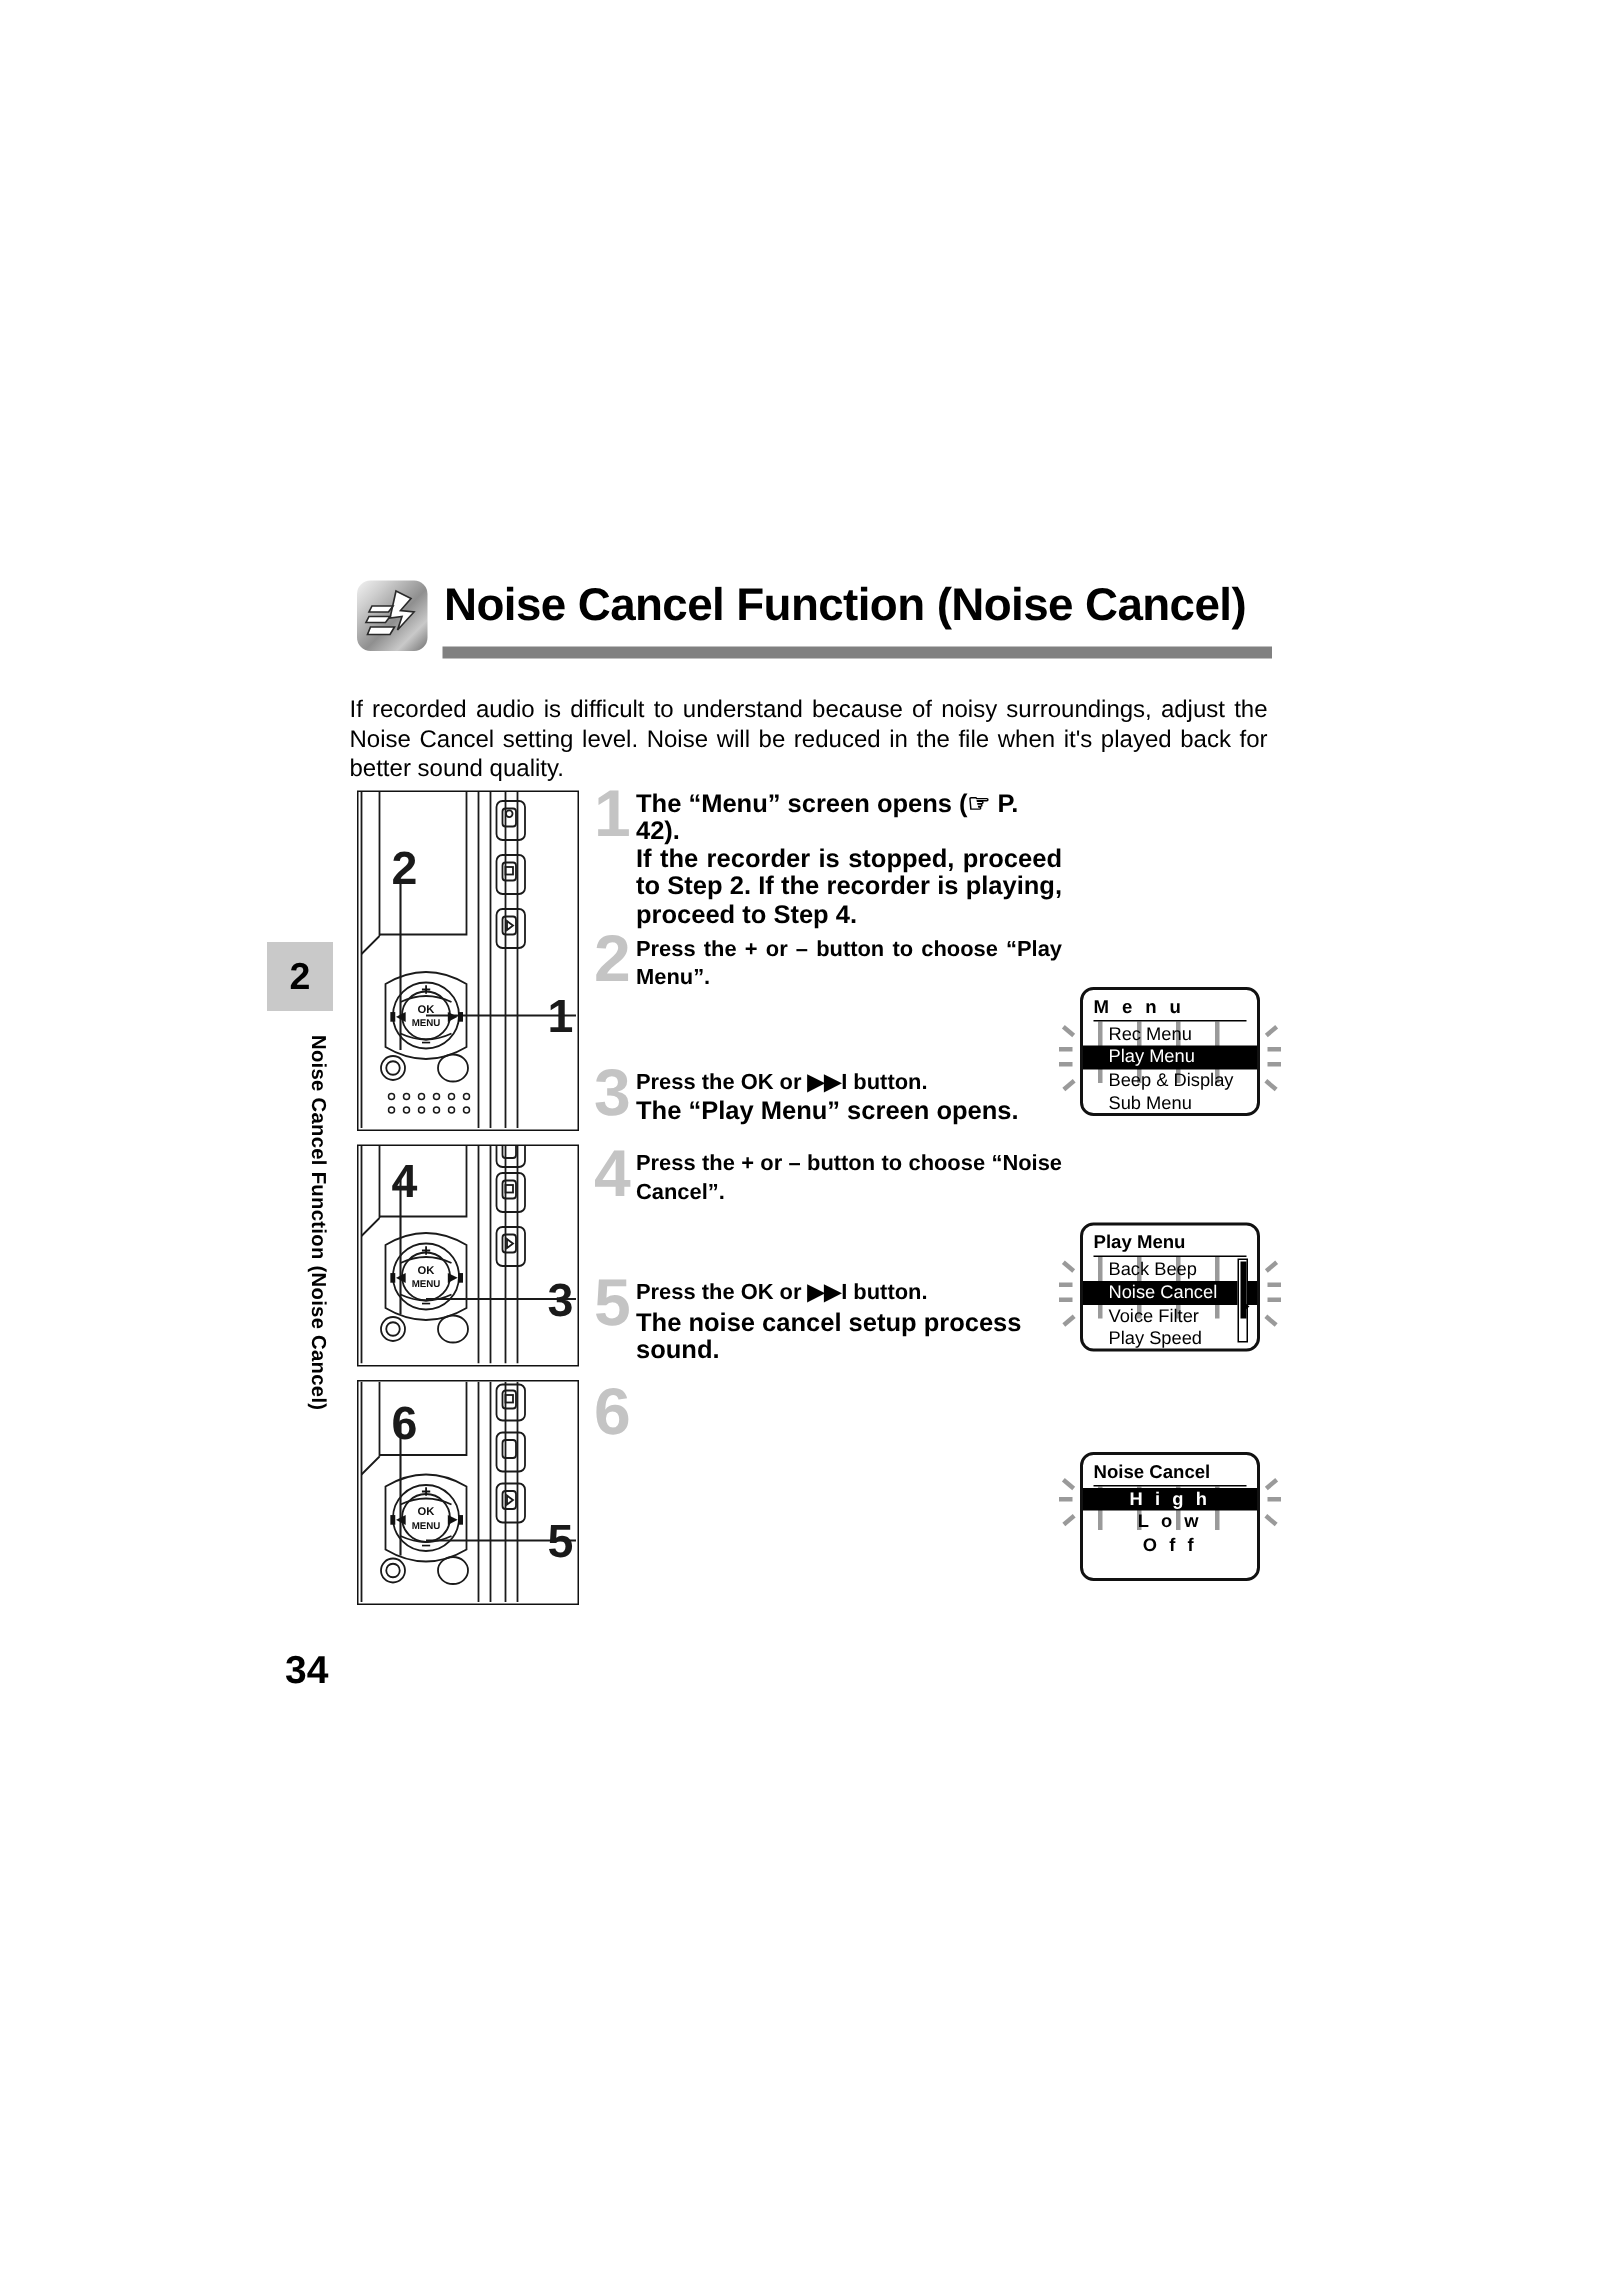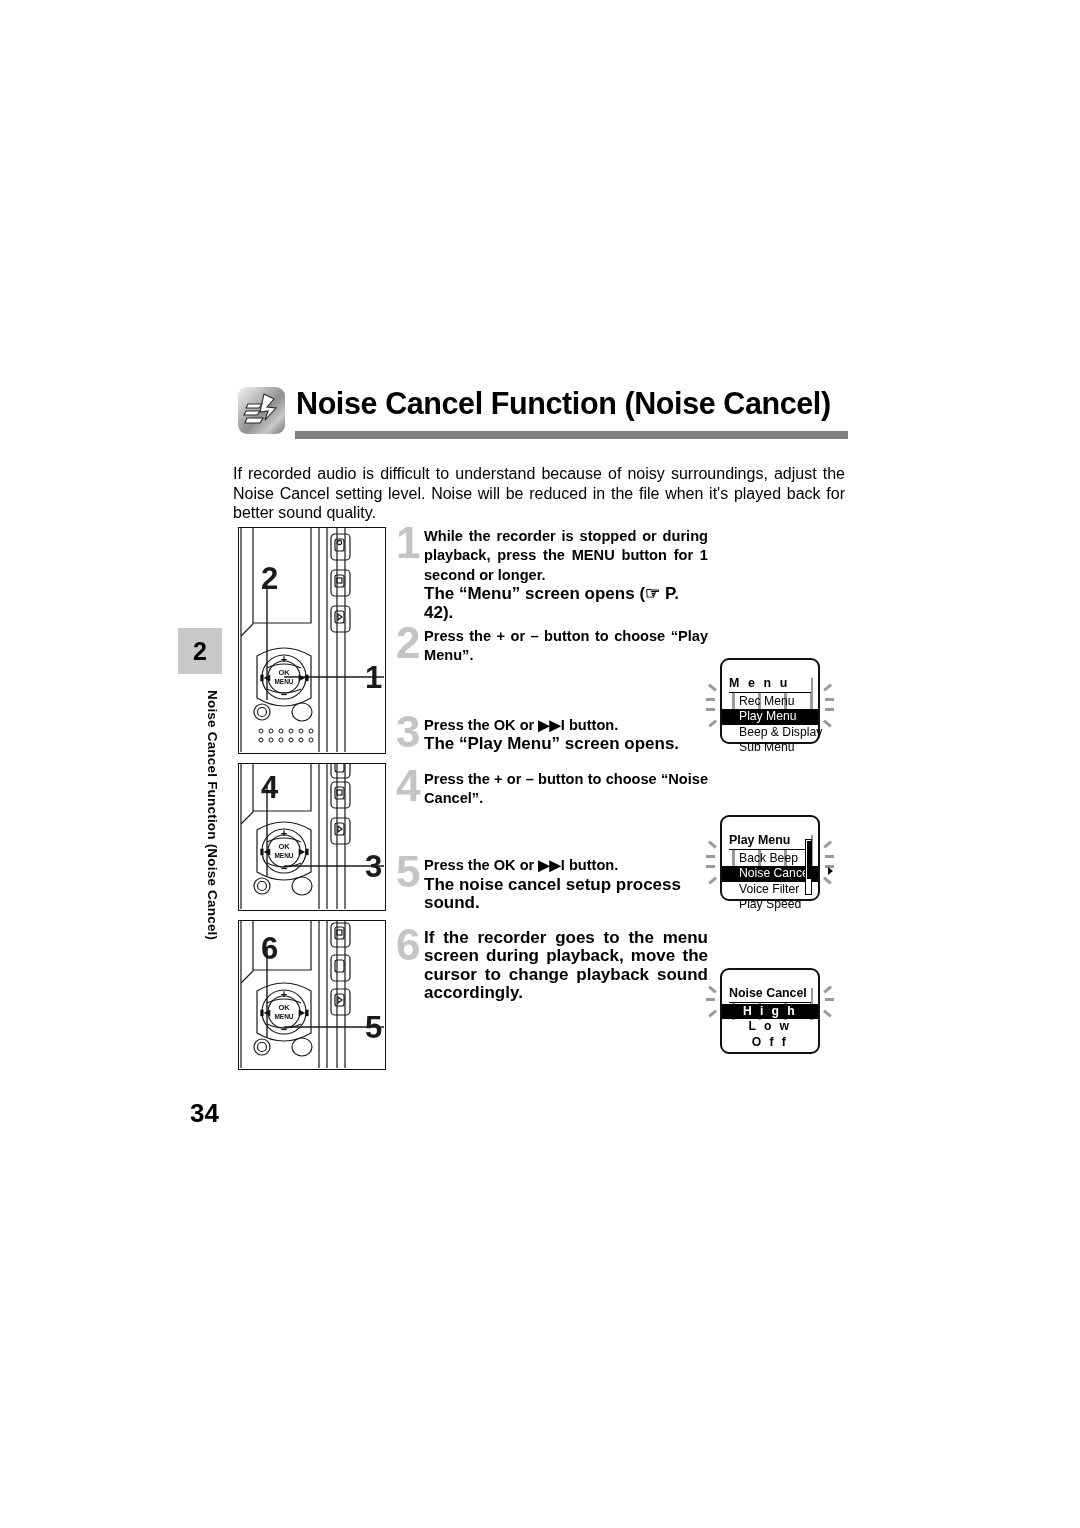--- a/index.html
+++ b/index.html
@@ -148,27 +148,27 @@
     text-justify: inter-word;
     margin-top: 0px;
     font-weight: bold;
   }
   .step-body.nojust { text-align: left; }
   .kbd { font-weight: bold; }
 
   
   .lcd {
     position: absolute;
-    width: 100px;
+    width: 120px;
     height: 86px;
     border: 2px solid #111;
     border-radius: 9px;
     background: #fff;
     box-sizing: border-box;
-    padding: 16px 7px 0 7px;
+    padding: 4px 7px 0 7px;
     overflow: visible;
   }
   .lcd-1 { left: 720px; top: 658px; }
   .lcd-2 { left: 720px; top: 815px; }
   .lcd-3 { left: 720px; top: 968px; }
 
   .lcd-title {
     font-size: 12.4px;
     font-weight: bold;
     line-height: 15px;
@@ -422,22 +422,22 @@
     </g>
   </svg>
   <div class="callnum" style="left:22px;top:10px;">6</div>
   <div class="callnum" style="left:126px;top:89px;">5</div>
 </div>
 
 <div class="steps">
 
   <div class="step">
     <div class="step-num">1</div>
-    <div class="step-title"><span>While the recorder is stopped or during playback, press the </span><span class="kbd">MENU</span><span> button for 1 second or longer.</span></div>
     <div class="step-body nojust">The “Menu” screen opens (☞ P. 42).</div>
+    <div class="step-body">If the recorder is stopped, proceed to Step 2. If the recorder is playing, proceed to Step 4.</div>
   </div>
 
   <div class="step" style="margin-top:4px;">
     <div class="step-num">2</div>
     <div class="step-title">Press the + or – button to choose “Play Menu”.</div>
   </div>
 
   <div class="step" style="margin-top:50px;">
     <div class="step-num">3</div>
     <div class="step-title nojust" style="text-align:left;">Press the OK or ▶▶I button.</div>
@@ -450,21 +450,20 @@
   </div>
 
   <div class="step" style="margin-top:48px;">
     <div class="step-num">5</div>
     <div class="step-title nojust" style="text-align:left;">Press the OK or ▶▶I button.</div>
     <div class="step-body nojust">The noise cancel setup process sound.</div>
   </div>
 
   <div class="step" style="margin-top:16px;">
     <div class="step-num">6</div>
-    <div class="step-body">If the recorder goes to the menu screen during playback, move the cursor to change playback sound accordingly.</div>
   </div>
 
 </div>
 
 <div class="lcd lcd-1">
   <div class="blink">
     <i class="vtick" style="left:26px;"></i>
     <i class="vtick" style="left:52px;"></i>
     <i class="vtick" style="left:78px;"></i>
     <i class="vtick" style="left:104px;"></i>

